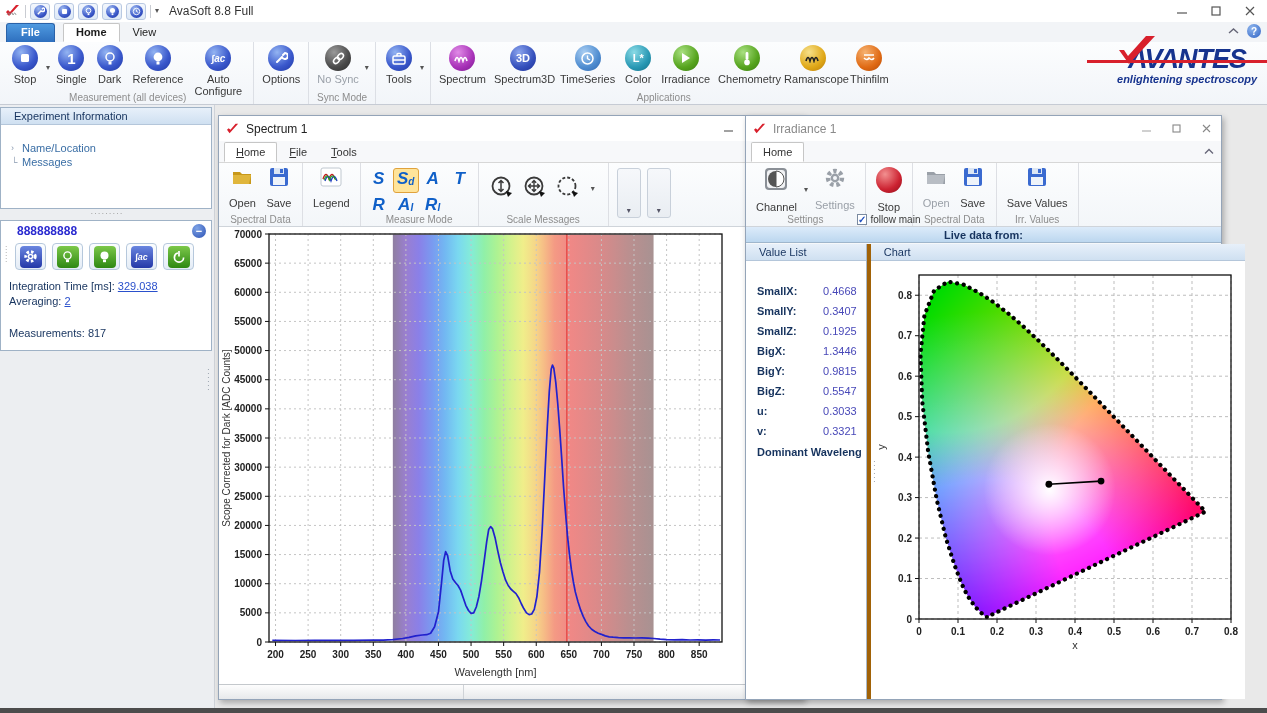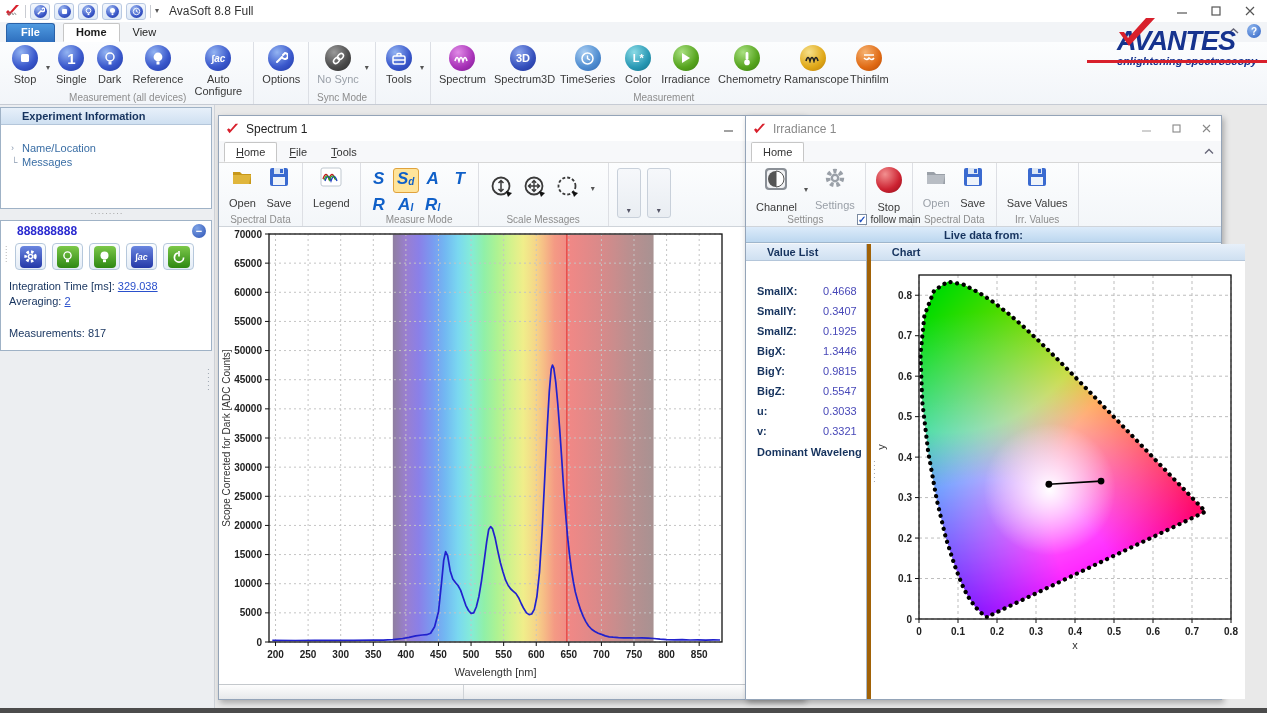--- a/index.html
+++ b/index.html
@@ -34,30 +34,30 @@
   .orb{width:26px;height:26px;border-radius:50%;background:radial-gradient(circle at 35% 28%,#93b4f2,#3a58cc 58%,#1f37a2);display:flex;align-items:center;justify-content:center;color:#fff;font-weight:bold}
   .orb.gray{background:radial-gradient(circle at 35% 28%,#9a9a9a,#4a4a4a 60%,#2c2c2c)}
   .orb.magenta{background:radial-gradient(circle at 35% 28%,#e08ae6,#a832b8 60%,#7a1890)}
   .orb.blue3d{background:radial-gradient(circle at 35% 28%,#8aa4ee,#3550bc 60%,#1f2f96)}
   .orb.ltblue{background:radial-gradient(circle at 35% 28%,#a8cdf2,#4e8cd0 60%,#2f66ae)}
   .orb.teal{background:radial-gradient(circle at 35% 28%,#8adbe6,#2898b4 60%,#147086)}
   .orb.green{background:radial-gradient(circle at 35% 28%,#a8e080,#56a41e 60%,#3a7c10)}
   .orb.yellow{background:radial-gradient(circle at 35% 28%,#f6e08a,#e0a818 60%,#b87c08)}
   .orb.orange{background:radial-gradient(circle at 35% 28%,#f6b270,#e06a14 60%,#b44a06)}
   .drop-caret{align-self:center;color:#555;font-size:8px;padding:0 2px}
-  .brand{position:absolute;right:10px;top:28px;text-align:left}
+  .brand{position:absolute;right:10px;top:46px;text-align:center}
   .brand-name{font-size:27px;font-weight:800;font-style:italic;color:#16338e;letter-spacing:-1px;line-height:1;position:relative}
   .brand-check{position:absolute;left:-4px;top:-12px}
   .brand-tag{font-size:11px;font-weight:bold;font-style:italic;color:#16338e;margin-top:0}
   .brand-line{position:absolute;right:0;top:60px;width:180px;height:3px;background:#d8202c}
 
   
   .sidebar{position:absolute;left:0;top:105px;width:215px;bottom:5px;background:#eceef1;border-right:1px solid #cfd3d9}
   .panel{background:#fff;border:1px solid #9fb2c6;margin:2px 2px 0 0}
-  .phead{height:17px;background:linear-gradient(#e7f0fa,#cfe0f1);border-bottom:1px solid #b4c6da;display:flex;align-items:center;padding:0 21px;font-weight:bold;color:#16335e}
+  .phead{height:17px;background:linear-gradient(#e7f0fa,#cfe0f1);border-bottom:1px solid #b4c6da;display:flex;align-items:center;padding:0 13px;font-weight:normal;color:#16335e}
   .tree{padding:16px 6px 6px 10px;height:86px}
   .tree-item{color:#3a6ea5;padding:1px 0;display:flex;align-items:center;gap:3px}
   .tree-glyph{color:#8a9ab0;font-size:9px;width:8px}
   .hsplit{height:9px;display:flex;align-items:center;justify-content:center;color:#9a9a9a;font-size:8px;letter-spacing:1px}
   .dev-head{height:20px;display:flex;align-items:center;padding:0 5px 0 16px;font-weight:bold;color:#2a2ad0;font-size:12px}
   .dev-collapse{margin-left:auto;width:14px;height:14px;border-radius:50%;background:radial-gradient(circle at 35% 30%,#7fa4e6,#2a50b4);color:#fff;display:flex;align-items:center;justify-content:center;font-size:11px;line-height:1}
   .dev-icons{display:flex;gap:6px;padding:2px 4px 4px 14px;position:relative}
   .vdots{position:absolute;left:4px;top:4px;bottom:6px;width:4px;color:#9a9a9a;font-size:7px;line-height:3px;overflow:hidden}
   .dev-btn{width:31px;height:27px;border:1px solid #b6c8dc;border-radius:4px;background:linear-gradient(#fbfdff,#e4ecf6);display:flex;align-items:center;justify-content:center}
   .sq-icon{width:22px;height:22px;border-radius:4px;display:flex;align-items:center;justify-content:center;color:#fff;font-weight:bold}
@@ -321,21 +321,21 @@
           <span class="lbl">Ramanscope</span>
         </div>
       <div class="rbtn">
           <span class="orb orange">
             <svg width="14" height="12" viewBox="0 0 14 12">
               <path d="M2 3 h10 M2 6 q3 3 5 0 q3 3 5 0" stroke="#fff" stroke-width="1.6" fill="none"></path>
             </svg>
           </span>
           <span class="lbl">Thinfilm</span>
         </div>
-      <span class="glabel">Measurement</span>
+      <span class="glabel">Applications</span>
     </div>
   </div>
 
   <div class="brand">
     <div class="brand-name"><span class="brand-check"><svg width="46" height="34" viewBox="0 0 46 34">
             <path d="M6 16 L16 30 L42 2 L33 2 L15 22 L11 16 Z" fill="#d8202c"></path>
           </svg></span><span>AVANTES</span></div>
     <div class="brand-tag">enlightening spectroscopy</div>
   </div>
   <div class="brand-line"></div>

